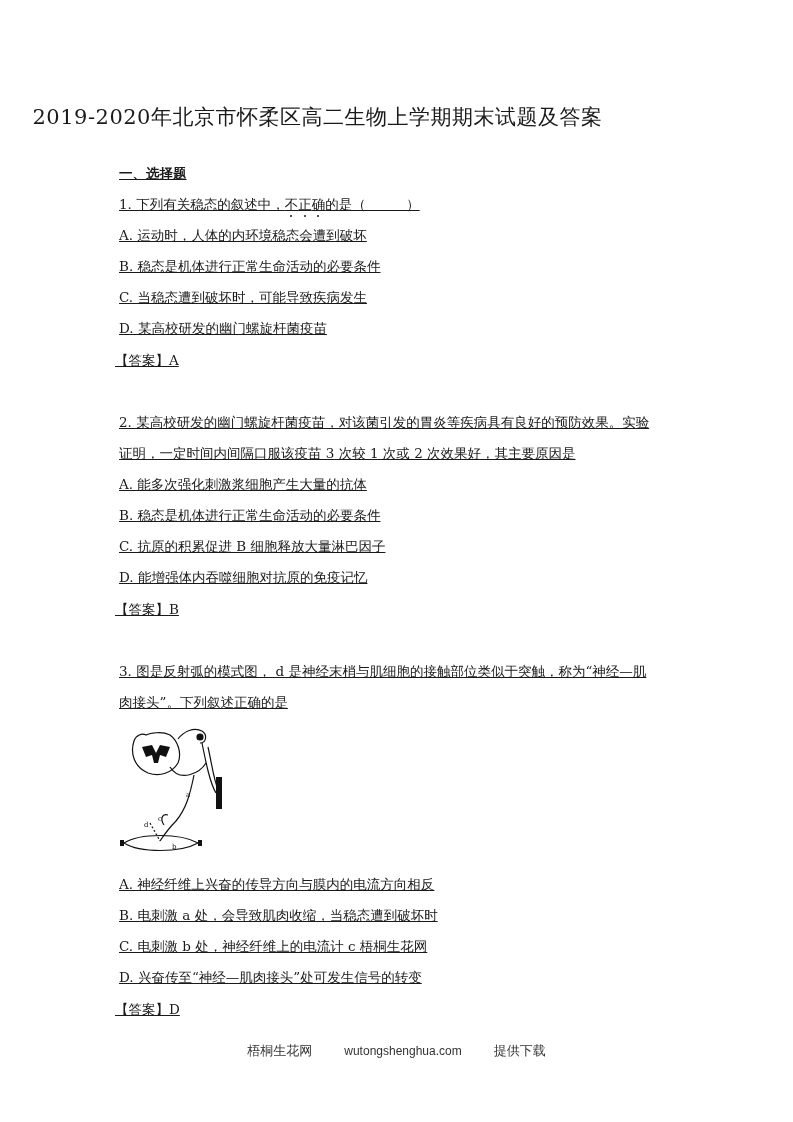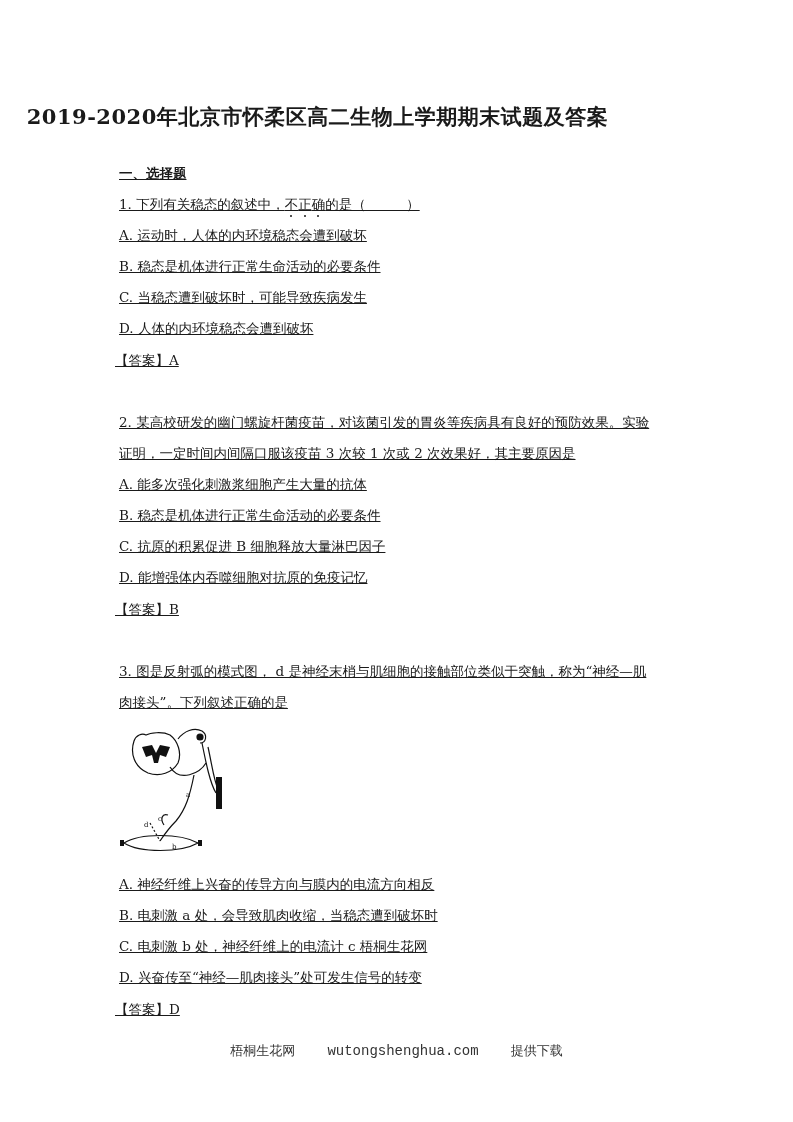--- a/index.html
+++ b/index.html
@@ -1,42 +1,42 @@
 <!DOCTYPE html>
 <html><head>
 <meta charset="utf-8">
 <style>
   html, body { margin: 0; padding: 0; background: #ffffff; }
   body { width: 793px; height: 1122px; position: relative; overflow: hidden;
          font-family: "DejaVu Serif", "Liberation Serif", serif; color: #1a1a1a; }
   .title { position: absolute; top: 103px; left: 0; width: 635px; text-align: center;
-           font-size: 21px; letter-spacing: 0.5px; font-weight: bold; }
+           font-size: 21px; letter-spacing: 0.5px; }
   .line { position: absolute; left: 119px; font-size: 13.5px; white-space: nowrap; text-decoration: underline; }
   .section { font-weight: bold; font-family: "DejaVu Sans", sans-serif; font-size: 13.5px; }
   .emph { position: relative; }
   .emph::after { content: ""; position: absolute; left: 50%; bottom: -5px; width: 2px; height: 2px;
                  background: #1a1a1a; border-radius: 50%; transform: translateX(-50%); }
   .figure { position: absolute; left: 120px; top: 723px; width: 112px; height: 132px; }
   .footer { position: absolute; top: 1042px; left: 0; width: 793px; text-align: center;
             font-size: 13px; color: #333; }
   .footer span { margin: 16px 14px; }
-  .footer .url { font-family: Liberation Mono, monospace; font-size: 14px; }
+  .footer .url { font-family: Liberation Sans, sans-serif; font-size: 12px; }
 </style>
 </head>
 <body>
 
 <div class="title">2019-2020年北京市怀柔区高二生物上学期期末试题及答案</div>
 
 <div class="line section" style="top:165px">一、选择题</div>
 
 <div class="line" style="top:196px"><span>1. 下列有关稳态的叙述中，</span><span class="emph">不</span><span class="emph">正</span><span class="emph">确</span><span>的是（　　　）</span></div>
 <div class="line" style="top:227px">A. 运动时，人体的内环境稳态会遭到破坏</div>
 <div class="line" style="top:258px">B. 稳态是机体进行正常生命活动的必要条件</div>
 <div class="line" style="top:289px">C. 当稳态遭到破坏时，可能导致疾病发生</div>
-<div class="line" style="top:320px">D. 人体的内环境稳态会遭到破坏</div>
+<div class="line" style="top:320px">D. 某高校研发的幽门螺旋杆菌疫苗</div>
 <div class="line" style="top:352px;left:115px">【答案】A</div>
 
 <div class="line" style="top:414px">2. 某高校研发的幽门螺旋杆菌疫苗，对该菌引发的胃炎等疾病具有良好的预防效果。实验</div>
 <div class="line" style="top:445px">证明，一定时间内间隔口服该疫苗 3 次较 1 次或 2 次效果好，其主要原因是</div>
 <div class="line" style="top:476px">A. 能多次强化刺激浆细胞产生大量的抗体</div>
 <div class="line" style="top:507px">B. 稳态是机体进行正常生命活动的必要条件</div>
 <div class="line" style="top:538px">C. 抗原的积累促进 B 细胞释放大量淋巴因子</div>
 <div class="line" style="top:569px">D. 能增强体内吞噬细胞对抗原的免疫记忆</div>
 <div class="line" style="top:601px;left:115px">【答案】B</div>
 

